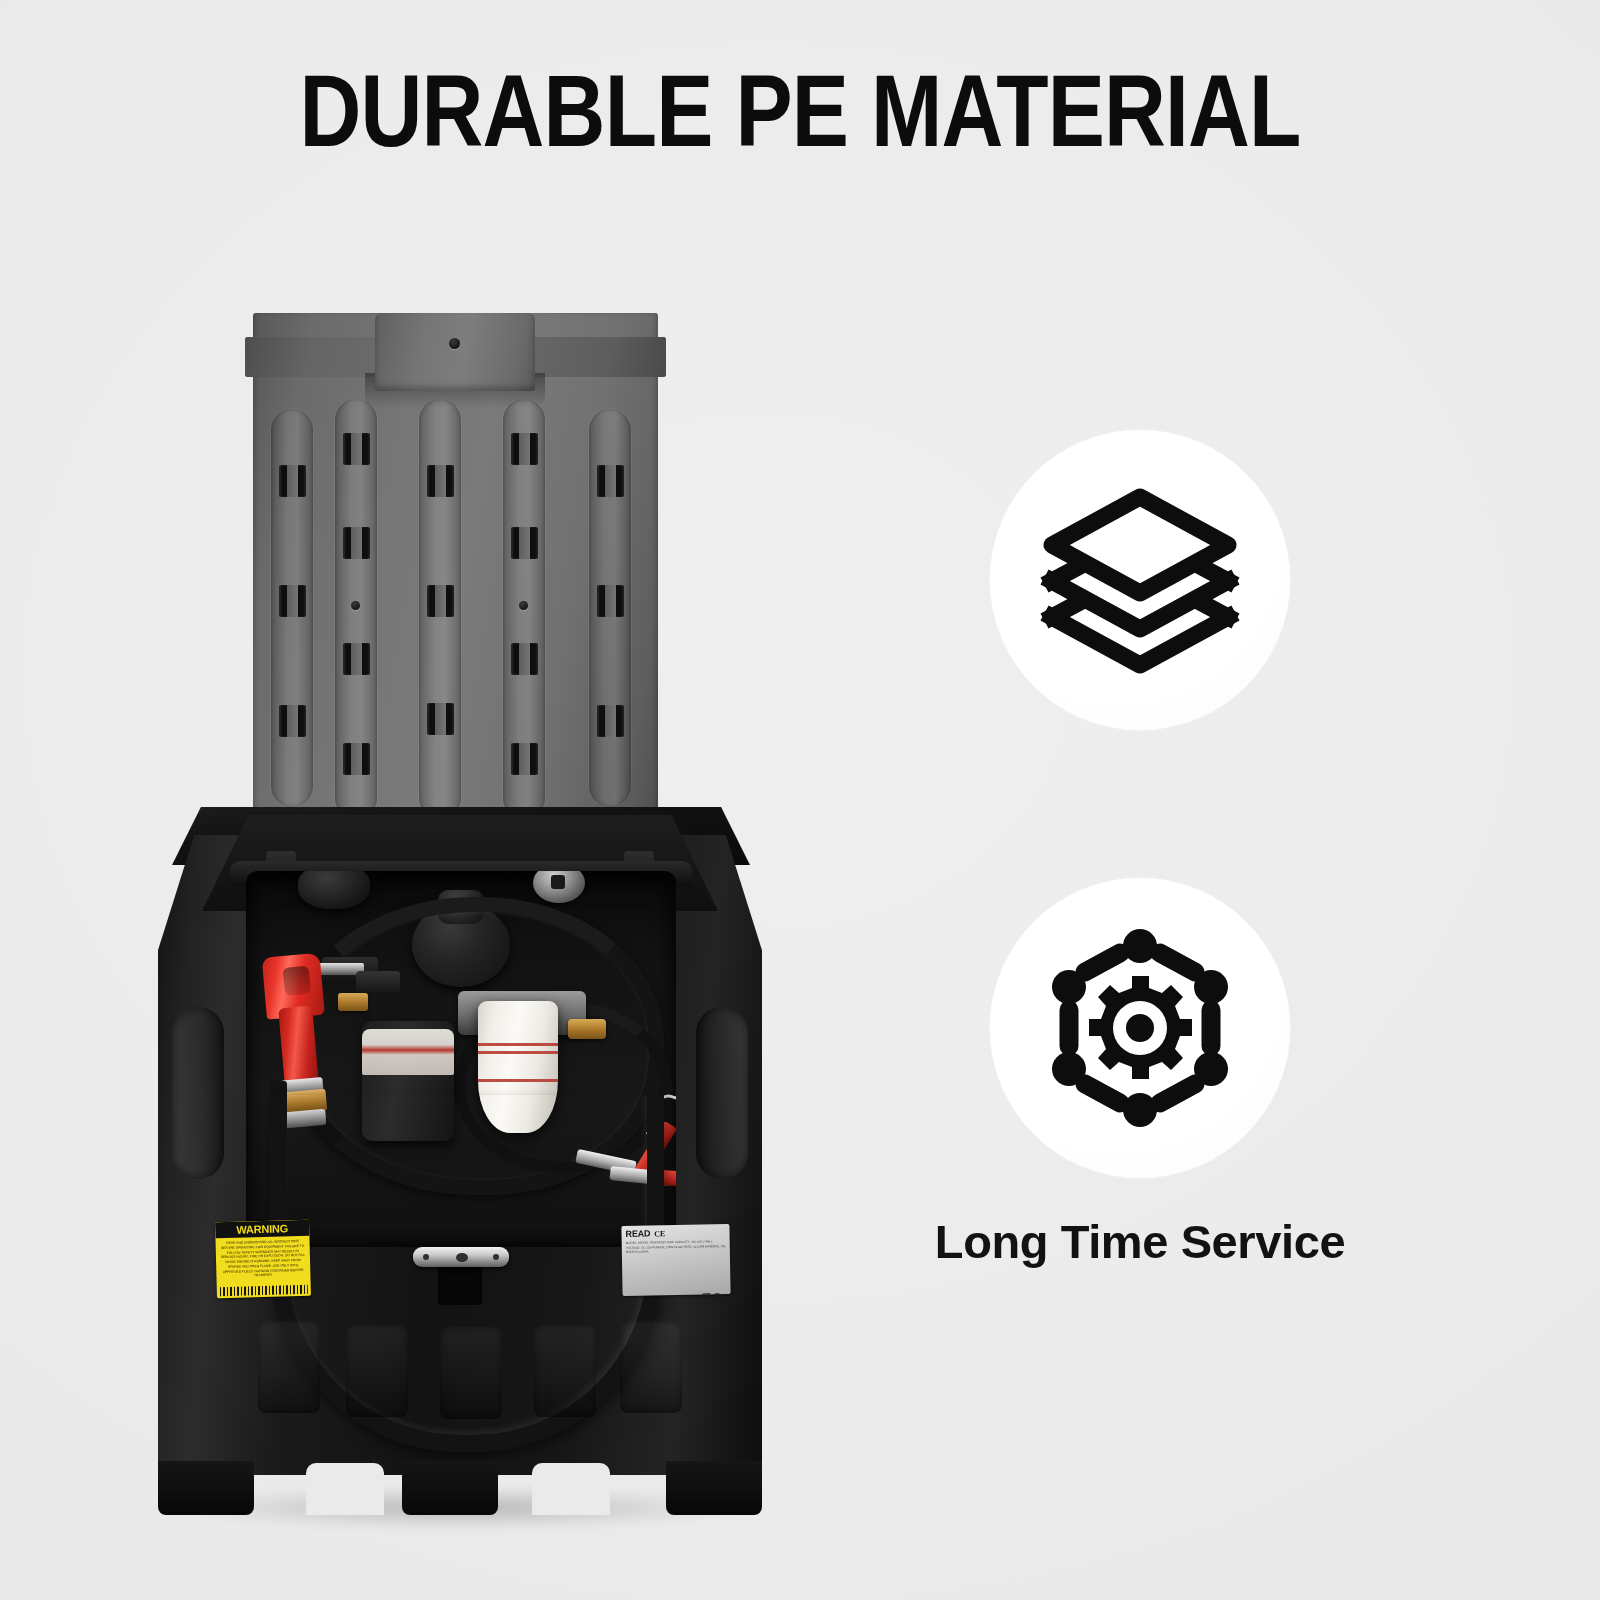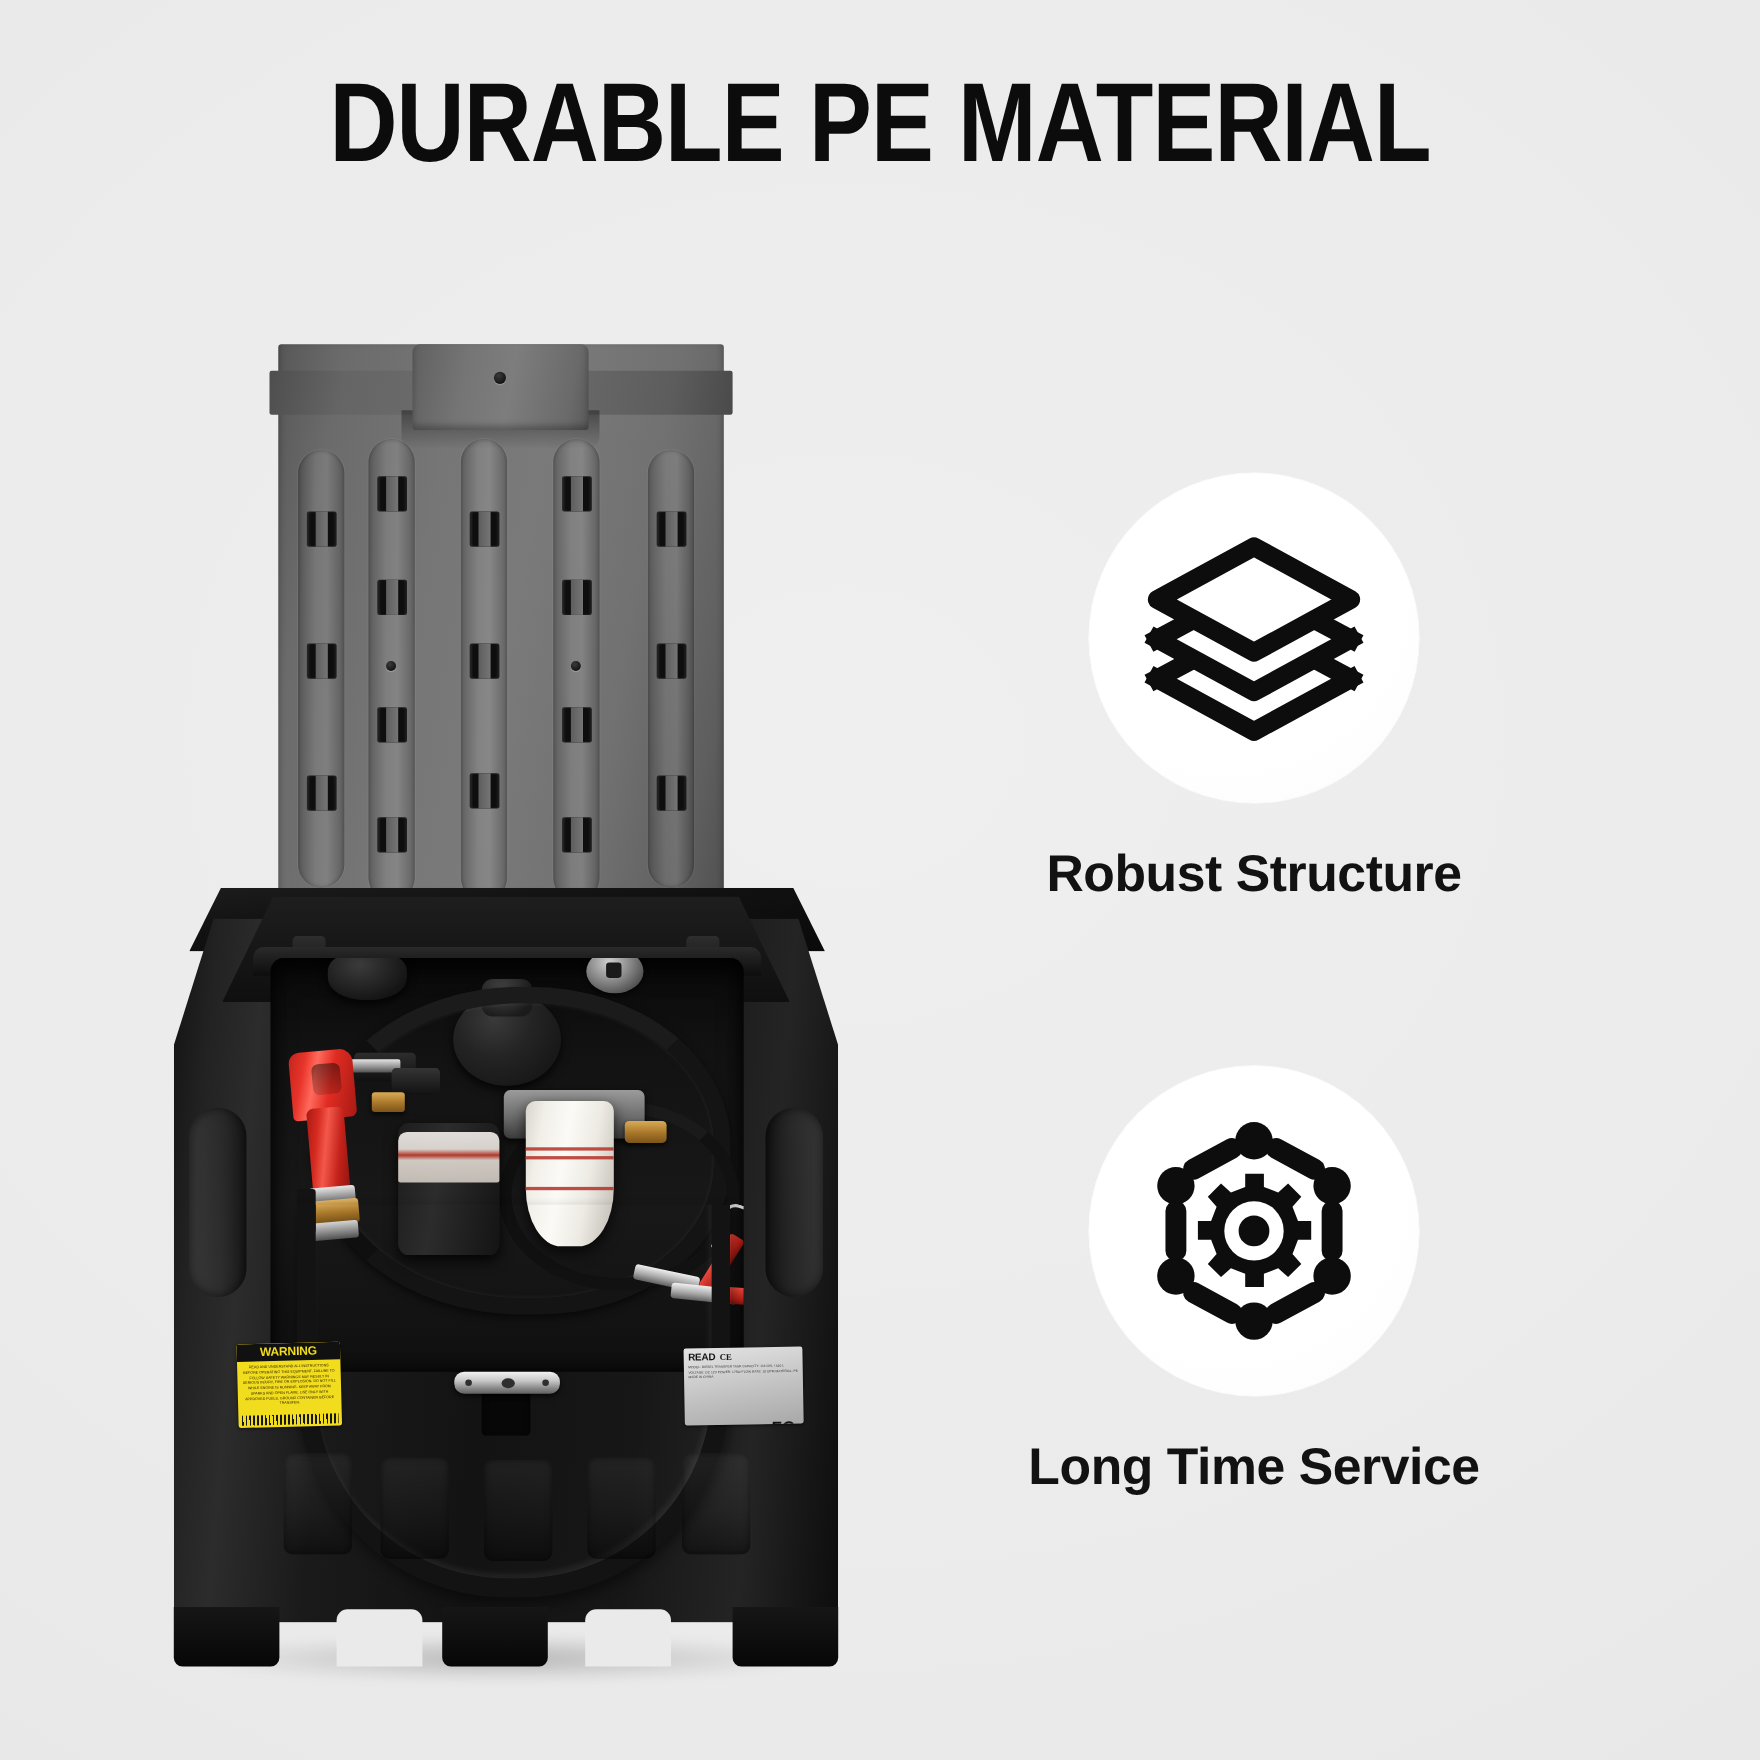--- a/index.html
+++ b/index.html
@@ -755,21 +755,20 @@
             <path d="M100 12 L188 60 L100 108 L12 60 Z" stroke="#0d0d0d" stroke-width="17" stroke-linejoin="round" fill="none"></path>
 
             <path d="M12 96 L100 144 L188 96" stroke="#0d0d0d" stroke-width="17" stroke-linejoin="round" stroke-linecap="square" fill="none"></path>
             <path d="M12 96 L40 81 M188 96 L160 81" stroke="#0d0d0d" stroke-width="17" stroke-linecap="square"></path>
 
             <path d="M12 132 L100 180 L188 132" stroke="#0d0d0d" stroke-width="17" stroke-linejoin="round" stroke-linecap="square" fill="none"></path>
             <path d="M12 132 L40 117 M188 132 L160 117" stroke="#0d0d0d" stroke-width="17" stroke-linecap="square"></path>
           </svg>
         </span>
       </div>
-      <div class="feature-label">Robust Structure</div>
     </div>
 
     <div class="feature">
       <div class="icon-circle">
         <span>
           <svg width="200" height="200" viewBox="0 0 200 200" fill="none">
             <g fill="#0d0d0d">
 
               <circle cx="100" cy="18" r="17"></circle>
               <circle cx="171" cy="59" r="17"></circle>

